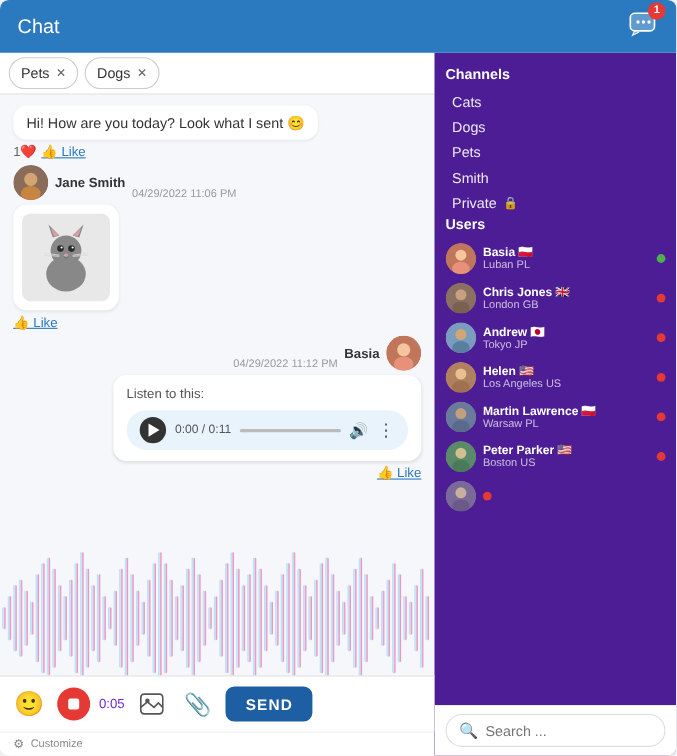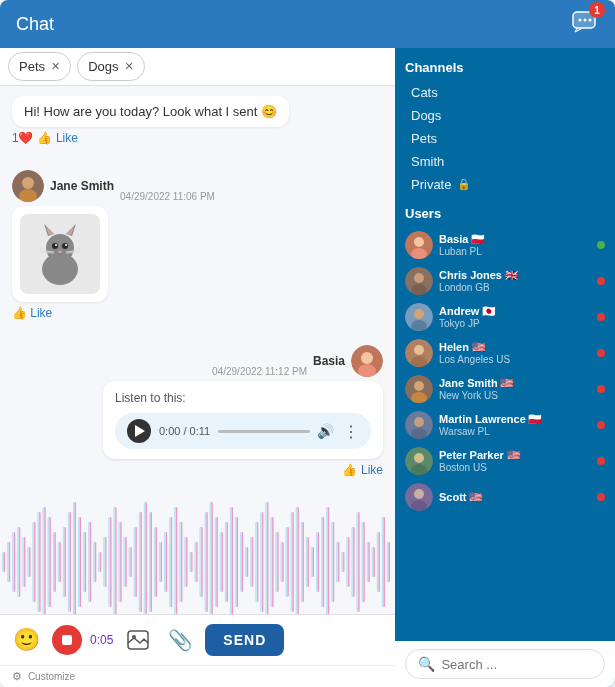--- a/index.html
+++ b/index.html
@@ -17,34 +17,34 @@
     
     .tabs-row { display: flex; align-items: center; background: white; border-bottom: 1px solid #e0e0e0; padding: 0 8px; height: 38px; flex-shrink: 0; width: 395px; }
     .tab { display: flex; align-items: center; padding: 6px 10px; border: 1px solid #ccc; border-radius: 20px; margin-right: 6px; font-size: 13px; cursor: pointer; background: white; color: #333; }
     .tab .close-btn { margin-left: 6px; font-size: 11px; color: #666; cursor: pointer; }
 
     
     .main-layout { display: flex; flex: 1; overflow: hidden; }
 
     
     .chat-area { flex: 0 0 395px; display: flex; flex-direction: column; background: #f5f7fa; position: relative; overflow: hidden; }
-    .chat-messages { flex: 1; overflow-y: auto; padding: 10px 12px; display: flex; flex-direction: column; gap: 24px; }
+    .chat-messages { flex: 1; overflow-y: auto; padding: 10px 12px; display: flex; flex-direction: column; gap: 4px; }
     .chat-messages::-webkit-scrollbar { width: 4px; }
     .chat-messages::-webkit-scrollbar-thumb { background: #ccc; border-radius: 2px; }
 
     
     .msg-incoming { display: flex; flex-direction: column; align-items: flex-start; max-width: 80%; }
     .msg-header { display: flex; align-items: center; gap: 6px; margin-bottom: 4px; }
     .msg-avatar { width: 32px; height: 32px; border-radius: 50%; overflow: hidden; flex-shrink: 0; }
     .msg-sender { font-weight: 600; font-size: 12px; color: #333; }
     .msg-time { font-size: 10px; color: #999; margin-top: 22px; }
     .msg-bubble { background: white; border-radius: 12px; padding: 8px 12px; font-size: 13px; color: #333; box-shadow: 0 1px 3px rgba(0,0,0,0.08); }
     .msg-bubble-blue { background: #c8e0f7; }
     .msg-reaction { font-size: 12px; color: #666; margin-top: 4px; display: flex; align-items: center; gap: 4px; }
-    .like-text { color: #2b7abf; font-size: 12px; cursor: pointer; }
+    .like-text { color: #2b7abf; font-size: 12px; cursor: pointer; text-decoration: underline; }
 
     .cat-image-bubble { background: white; border-radius: 12px; padding: 8px; box-shadow: 0 1px 3px rgba(0,0,0,0.08); display: flex; flex-direction: column; }
 
     
     .audio-container { background: white; border-radius: 12px; padding: 10px 12px; box-shadow: 0 1px 3px rgba(0,0,0,0.1); min-width: 280px; }
     .audio-label { font-size: 12px; color: #555; margin-bottom: 8px; }
     .audio-player { display: flex; align-items: center; gap: 8px; background: #e8f3fc; border-radius: 20px; padding: 6px 12px; }
     .play-btn { width: 24px; height: 24px; background: #333; border-radius: 50%; display: flex; align-items: center; justify-content: center; cursor: pointer; flex-shrink: 0; }
     .play-icon { width: 0; height: 0; border-top: 6px solid transparent; border-bottom: 6px solid transparent; border-left: 10px solid white; margin-left: 2px; }
     .audio-time { font-size: 11px; color: #555; white-space: nowrap; }
@@ -62,30 +62,30 @@
     .input-icon-btn { width: 34px; height: 34px; border-radius: 50%; display: flex; align-items: center; justify-content: center; cursor: pointer; flex-shrink: 0; background: transparent; border: none; }
     .record-btn { background: #e53935; width: 30px; height: 30px; border-radius: 50%; display: flex; align-items: center; justify-content: center; cursor: pointer; flex-shrink: 0; border: none; }
     .record-stop { width: 10px; height: 10px; background: white; border-radius: 2px; }
     .timer-text { font-size: 12px; color: #6d28d9; white-space: nowrap; }
     .send-button { background: #1e5fa3; color: white; border: none; border-radius: 8px; padding: 8px 18px; font-size: 14px; font-weight: 600; cursor: pointer; letter-spacing: 1px; }
     .customize-bar { background: white; border-top: 1px solid #f0f0f0; padding: 4px 12px; display: flex; align-items: center; gap: 6px; flex-shrink: 0; }
     .customize-text { font-size: 10px; color: #888; cursor: pointer; }
     .gear-icon-small { font-size: 11px; color: #888; }
 
     
-    .sidebar { flex: 1; background: #0369a1; color: white; display: flex; flex-direction: column; overflow: hidden; position: relative; }
+    .sidebar { flex: 1; background: #4c1d95; color: white; display: flex; flex-direction: column; overflow: hidden; position: relative; }
     .sidebar-content { flex: 1; overflow-y: auto; padding: 12px 10px; }
     .sidebar-content::-webkit-scrollbar { width: 4px; }
     .sidebar-content::-webkit-scrollbar-thumb { background: rgba(255,255,255,0.3); border-radius: 2px; }
 
     .section-title { font-size: 13px; font-weight: 700; color: white; margin-bottom: 6px; }
     .channel-item { font-size: 13px; color: rgba(255,255,255,0.9); padding: 4px 6px; cursor: pointer; border-radius: 4px; display: flex; align-items: center; gap: 6px; }
     .lock-icon { font-size: 11px; }
 
-    .users-section { margin-top: 10px; }
+    .users-section { }
     .user-item { display: flex; align-items: center; gap: 6px; padding: 4px 0; cursor: pointer; }
     .user-avatar { width: 28px; height: 28px; border-radius: 50%; overflow: hidden; flex-shrink: 0; position: relative; }
     .status-dot { width: 8px; height: 8px; border-radius: 50%; flex-shrink: 0; }
     .status-online { background: #4caf50; }
     .status-offline { background: #e53935; }
     .user-info { flex: 1; min-width: 0; }
     .user-name { font-size: 11px; font-weight: 600; color: white; white-space: nowrap; overflow: hidden; text-overflow: ellipsis; }
     .user-location { font-size: 10px; color: rgba(255,255,255,0.7); white-space: nowrap; overflow: hidden; text-overflow: ellipsis; }
 
     
@@ -413,34 +413,20 @@
                   <ellipse cx="14" cy="23" rx="8" ry="6" fill="#a07050"></ellipse>
                 </svg>
             </div>
             <div class="user-info">
               <div class="user-name">Helen 🇺🇸</div>
               <div class="user-location">Los Angeles US</div>
             </div>
             <div class="status-dot status-offline"></div>
           </div>
 
-          <div class="user-item">
-            <div class="user-avatar">
-              <svg viewBox="0 0 28 28" width="28" height="28">
-                  <circle cx="14" cy="14" r="14" fill="#8B6B5A"></circle>
-                  <circle cx="14" cy="11" r="5" fill="#D4A574"></circle>
-                  <ellipse cx="14" cy="23" rx="8" ry="6" fill="#C68642"></ellipse>
-                </svg>
-            </div>
-            <div class="user-info">
-              <div class="user-name">Jane Smith 🇺🇸</div>
-              <div class="user-location">New York US</div>
-            </div>
-            <div class="status-dot status-offline"></div>
-          </div>
 
           <div class="user-item">
             <div class="user-avatar">
               <svg viewBox="0 0 28 28" width="28" height="28">
                   <circle cx="14" cy="14" r="14" fill="#6a7a9a"></circle>
                   <circle cx="14" cy="11" r="5" fill="#c0a080"></circle>
                   <ellipse cx="14" cy="23" rx="8" ry="6" fill="#5a6a8a"></ellipse>
                 </svg>
             </div>
             <div class="user-info">
@@ -465,24 +451,20 @@
             <div class="status-dot status-offline"></div>
           </div>
 
           <div class="user-item">
             <div class="user-avatar">
               <svg viewBox="0 0 28 28" width="28" height="28">
                   <circle cx="14" cy="14" r="14" fill="#7a6a9a"></circle>
                   <circle cx="14" cy="11" r="5" fill="#c8b0a0"></circle>
                   <ellipse cx="14" cy="23" rx="8" ry="6" fill="#6a5a8a"></ellipse>
                 </svg>
-            </div>
-            <div class="user-info">
-              <div class="user-name">Scott 🇺🇸</div>
-              <div class="user-location"></div>
             </div>
             <div class="status-dot status-offline"></div>
           </div>
         </div>
       </div>
 
       <div class="search-bar">
         <div class="search-input-wrap">
           <span class="search-icon-svg">🔍</span>
           <input class="search-input" type="text" placeholder="Search ..." style="">

